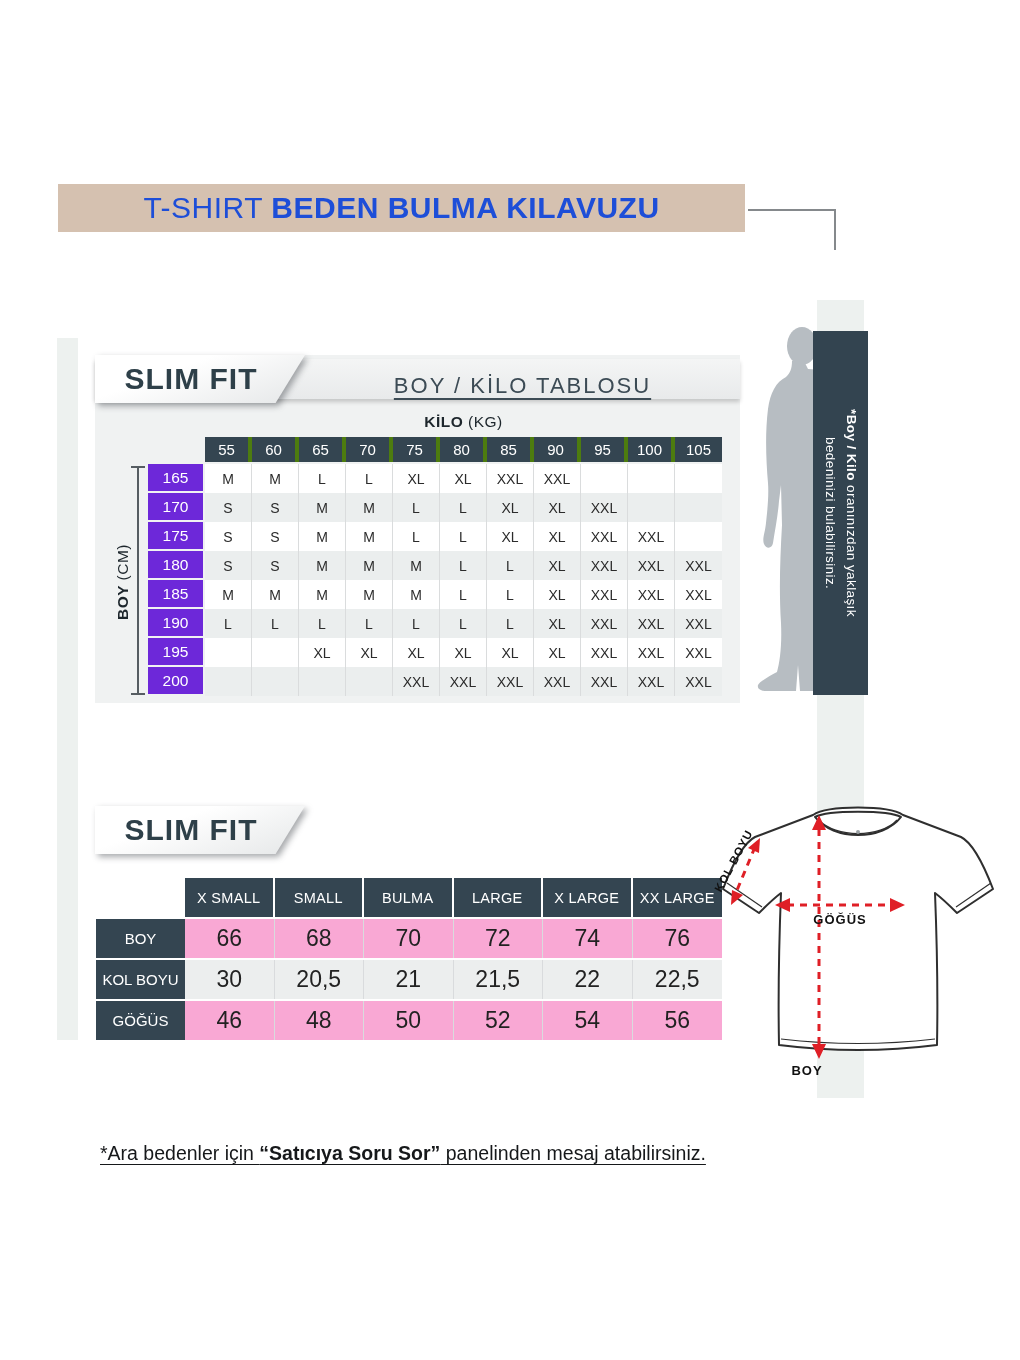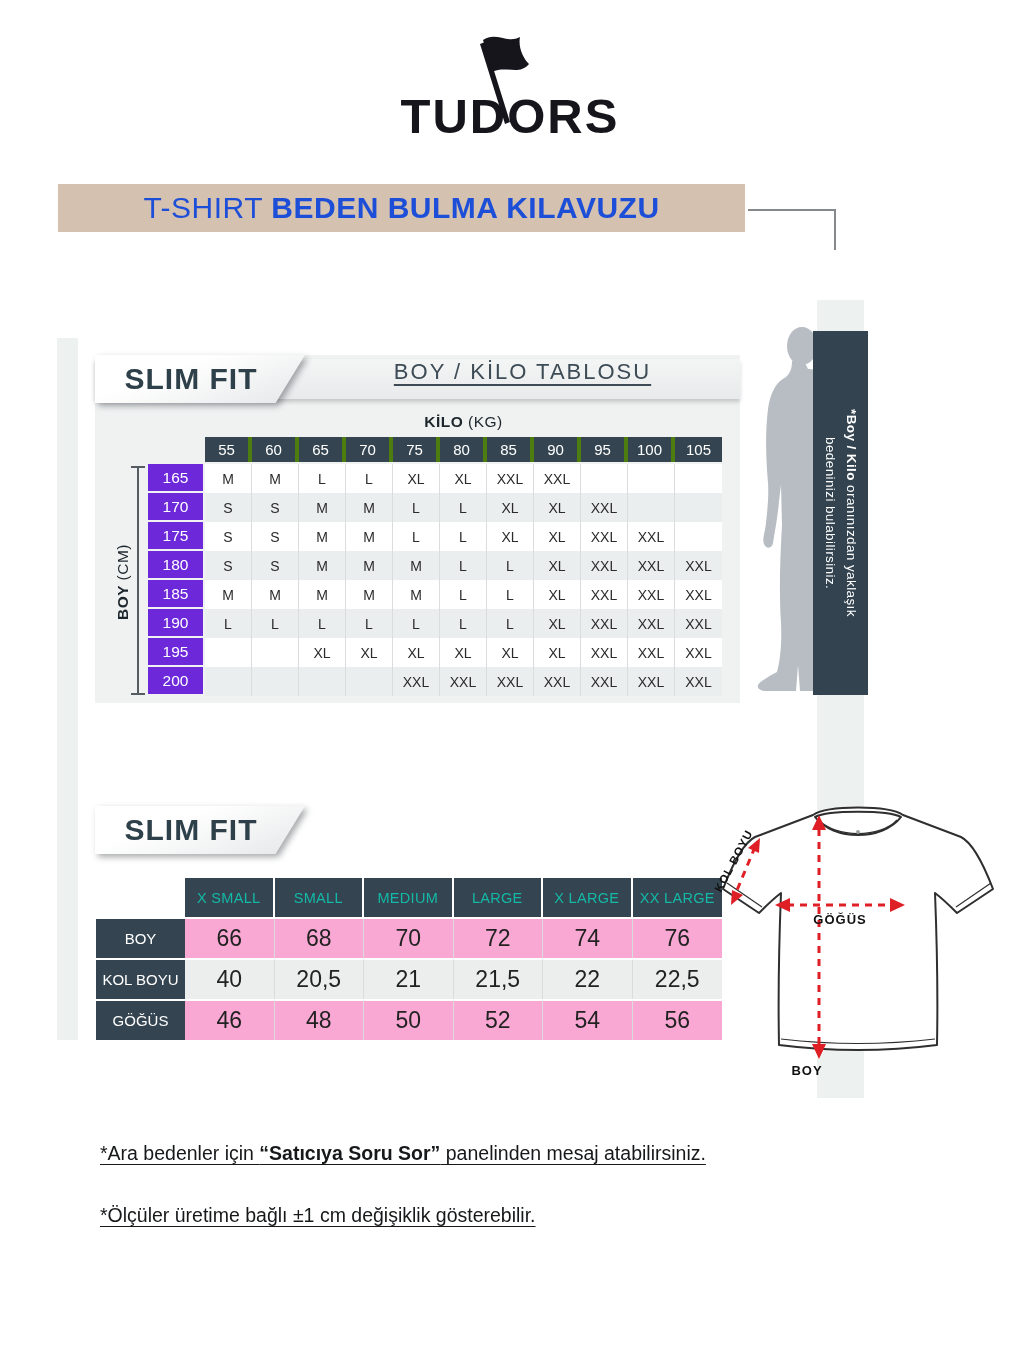--- a/index.html
+++ b/index.html
@@ -25,21 +25,21 @@
   .silhouette{position:absolute;left:752px;top:325px;width:92px;height:370px;z-index:2;}
   .vbar{position:absolute;left:813px;top:331px;width:55px;height:364px;background:#334450;
         display:flex;align-items:center;justify-content:center;z-index:3;}
   .vbar-inner{writing-mode:vertical-rl;font-size:13.5px;line-height:1.6;color:#ffffff;
               letter-spacing:.4px;text-align:center;}
   .vbar-inner b{font-weight:700;}
   
   .sec-head{position:absolute;width:645px;height:48px;z-index:4;}
   .band{position:absolute;left:0;top:4px;width:100%;height:40px;box-sizing:border-box;
         background:linear-gradient(#f4f5f5,#e8eaeb);box-shadow:0 3px 4px rgba(0,0,0,.18);
-        display:flex;align-items:flex-start;justify-content:center;padding-left:210px;}
+        display:flex;align-items:flex-end;justify-content:center;padding-left:210px;}
   .band2{background:linear-gradient(#fdfdfd,#f0f1f2);}
   .band-title{font-size:22px;color:#3c4b55;letter-spacing:2px;text-decoration:underline;
               text-underline-offset:5px;text-decoration-thickness:1.5px;}
   .fit-wrap{position:absolute;left:0;top:0;width:210px;height:48px;z-index:2;
             filter:drop-shadow(3px 3px 3px rgba(60,65,70,.45));}
   .fit-shape{width:100%;height:100%;background:linear-gradient(160deg,#ffffff 35%,#e5e7e8);
              clip-path:polygon(0 0,100% 0,86% 100%,0 100%);
              display:flex;align-items:center;justify-content:center;}
   .fit-text{font-weight:700;font-size:30px;color:#2e4049;letter-spacing:1px;padding-right:18px;}
   
@@ -62,48 +62,41 @@
   .boy-label{position:absolute;left:-27px;top:218px;width:110px;height:18px;transform:rotate(-90deg);
              text-align:center;font-size:15.5px;color:#1d262c;letter-spacing:.5px;}
   .boy-label b{font-weight:700;}
   .bracket{position:absolute;left:36px;top:111px;width:14px;height:229px;
            border-top:2px solid #565d62;border-bottom:2px solid #565d62;box-sizing:border-box;}
   .bracket::before{content:"";position:absolute;left:6px;top:0;bottom:0;width:1.5px;background:#565d62;}
   
   .t2{position:absolute;left:96px;top:878px;width:626px;display:grid;z-index:3;
       grid-template-columns:89px repeat(6,1fr);grid-template-rows:repeat(4,39px);row-gap:2px;}
   .t2c{background:transparent;}
-  .t2h{background:#344551;color:#14b8a6;font-size:14.5px;letter-spacing:.3px;display:flex;
+  .t2h{background:#344551;color:#ffffff;font-size:14.5px;letter-spacing:.3px;display:flex;
        align-items:center;justify-content:center;border-right:2px solid #fff;box-sizing:border-box;}
   .t2l{background:#344551;color:#fff;font-size:15px;display:flex;align-items:center;
        justify-content:center;}
   .t2v{background:#f9a8d4;color:#222;font-size:23px;display:flex;align-items:center;
        justify-content:center;border-right:1px solid #d9dbdd;box-sizing:border-box;}
   .t2v.alt{background:#eceeee;}
   
   .tshirt{position:absolute;left:703px;top:783px;width:310px;height:310px;z-index:4;}
   
   .note{position:absolute;left:100px;font-size:19.5px;color:#16181a;text-decoration:underline;
         text-underline-offset:4px;text-decoration-thickness:1px;z-index:4;white-space:pre;}
   .note b{font-weight:700;}
   .note1{top:1142px;}
   .note2{top:1204px;}
 </style>
 </head>
 <body>
 
 <div class="page">
 
-  <div class="logo">
-    <svg class="logo-flag" viewBox="0 0 130 125">
-      <path d="M33,12 L58,92 L53,94 L28,14 Z" fill="#15151b"></path>
-      <path d="M31,10 C44,1 55,14 68,7 C66,17 71,28 77,34 C67,46 54,35 40,42 C37,31 34,19 31,10 Z" fill="#15151b"></path>
-    </svg>
-    <div class="logo-text">TUDORS</div>
-  </div>
 
   <div class="banner">
     <div class="banner-text"><span>T-SHIRT </span><b>BEDEN BULMA KILAVUZU</b></div>
   </div>
   <div class="connector"></div>
 
   <div class="strip strip-left"></div>
   <div class="strip strip-right"></div>
 
   <svg class="silhouette" viewBox="0 0 92 370">
@@ -250,33 +243,33 @@
     <div class="fit-wrap">
       <div class="fit-shape">
           <span class="fit-text">SLIM FIT</span>
         </div>
     </div>
   </div>
   <div class="t2" id="t2">
       <div class="t2c"></div>
       <div class="t2h">X SMALL</div>
       <div class="t2h">SMALL</div>
-      <div class="t2h">MEDIUM</div>
+      <div class="t2h">BULMA</div>
       <div class="t2h">LARGE</div>
       <div class="t2h">X LARGE</div>
       <div class="t2h nb">XX LARGE</div>
       <div class="t2l">BOY</div>
       <div class="t2v">66</div>
       <div class="t2v">68</div>
       <div class="t2v">70</div>
       <div class="t2v">72</div>
       <div class="t2v">74</div>
       <div class="t2v nb">76</div>
       <div class="t2l">KOL BOYU</div>
-      <div class="t2v alt">40</div>
+      <div class="t2v alt">30</div>
       <div class="t2v alt">20,5</div>
       <div class="t2v alt">21</div>
       <div class="t2v alt">21,5</div>
       <div class="t2v alt">22</div>
       <div class="t2v alt nb">22,5</div>
       <div class="t2l">GÖĞÜS</div>
       <div class="t2v">46</div>
       <div class="t2v">48</div>
       <div class="t2v">50</div>
       <div class="t2v">52</div>
@@ -314,15 +307,14 @@
       <polygon points="28,122 40,112 29,107"></polygon>
     </g>
     <g font-family="Liberation Sans, sans-serif" font-weight="700" fill="#111111" stroke="none">
       <text x="137" y="141" font-size="13" text-anchor="middle" letter-spacing="1">GÖĞÜS</text>
       <text x="104" y="292" font-size="13" text-anchor="middle" letter-spacing="1">BOY</text>
       <text font-size="11.5" letter-spacing="1" transform="translate(18,110) rotate(-62)">KOL BOYU</text>
     </g>
   </svg>
 
   <div class="note note1"><span>*Ara bedenler için </span><b>“Satıcıya Soru Sor”</b><span> panelinden mesaj atabilirsiniz.</span></div>
-  <div class="note note2"><span>*Ölçüler üretime bağlı ±1 cm değişiklik gösterebilir.</span></div>
 
 </div>
 
 </body></html>

